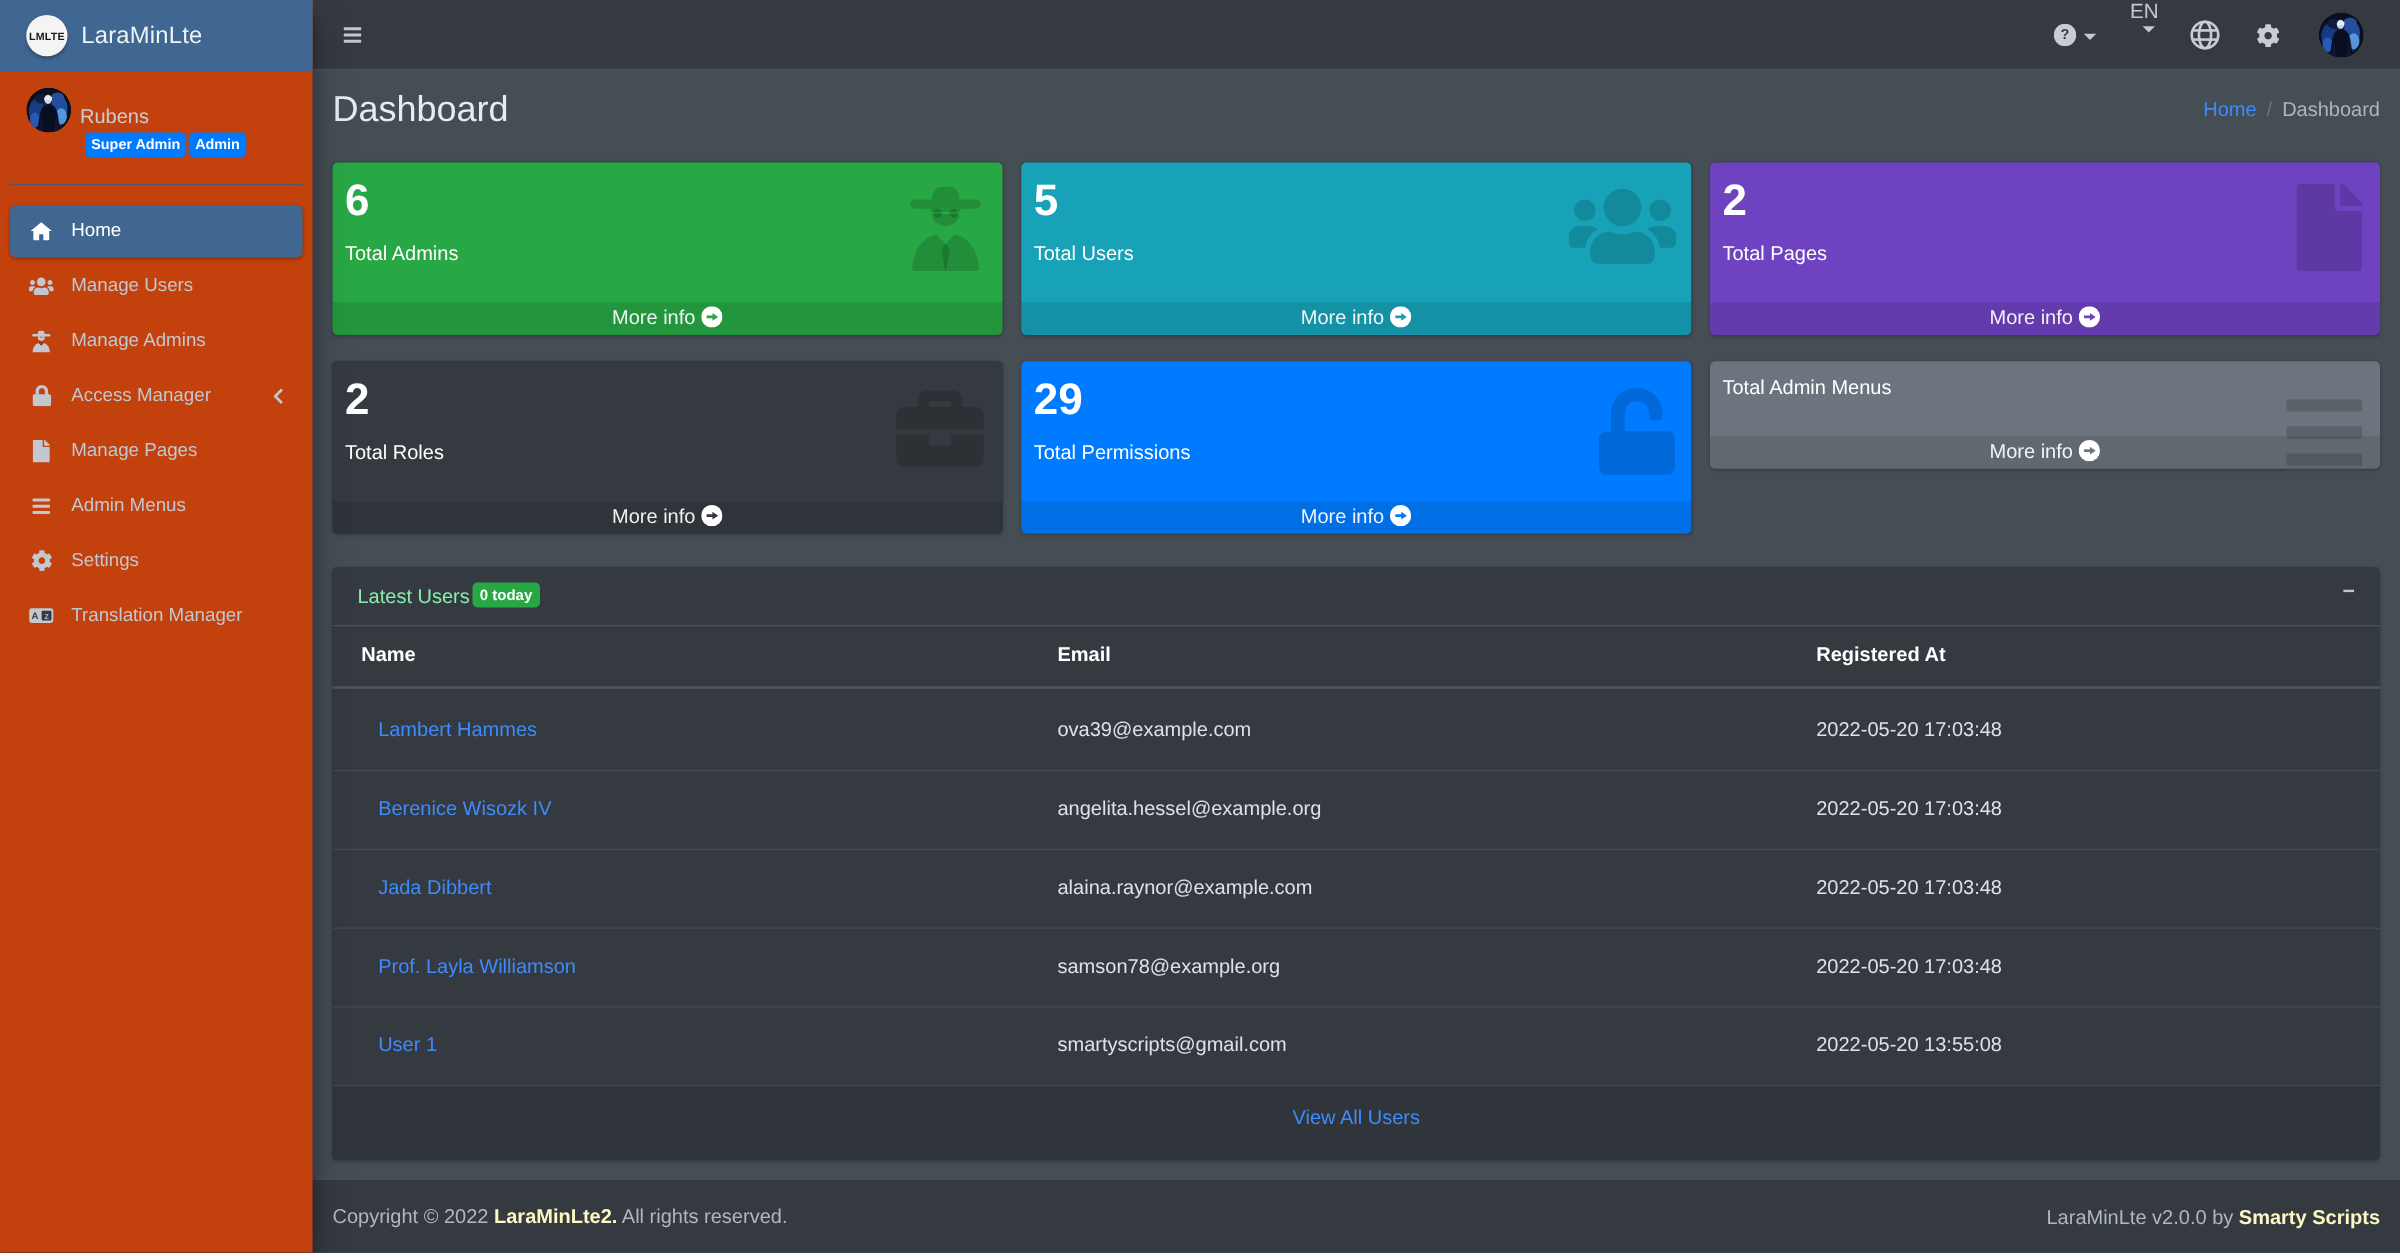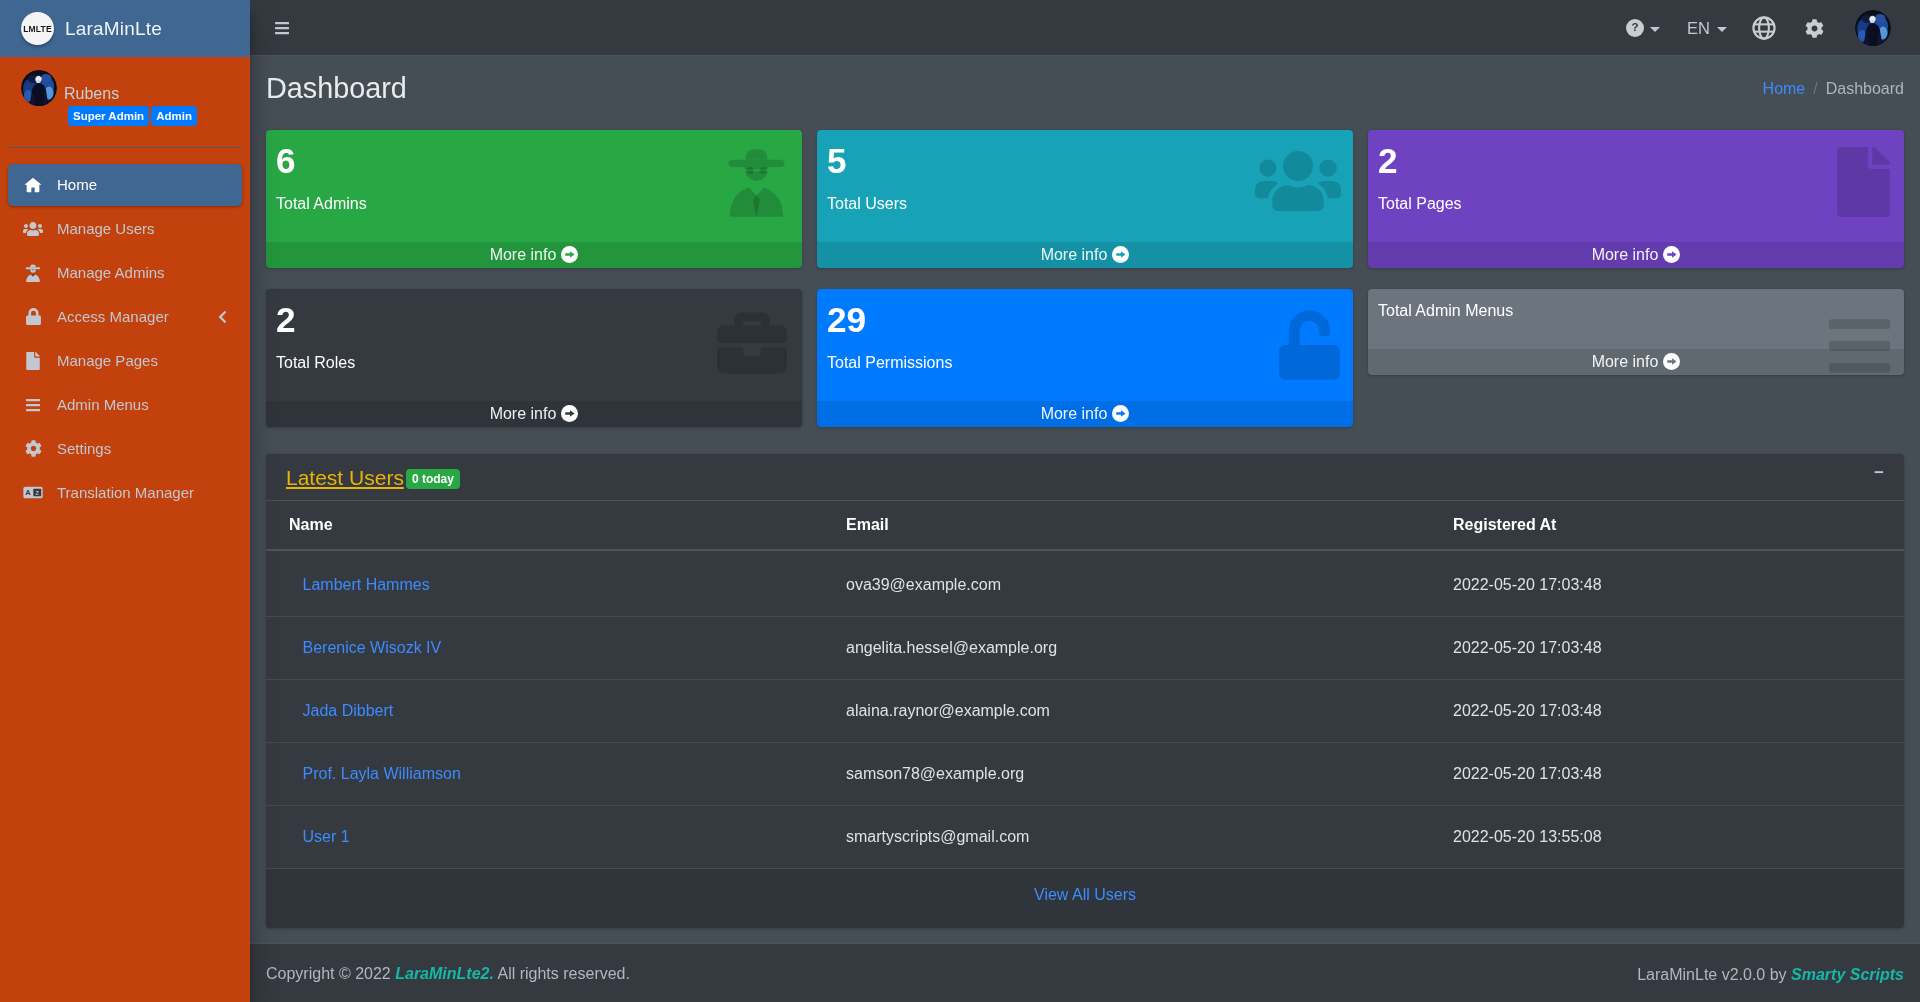--- a/index.html
+++ b/index.html
@@ -57,36 +57,36 @@
 .bg-green { background:#28a745; }
 .bg-teal { background:#17a2b8; }
 .bg-purple { background:#6f42c1; }
 .bg-dark { background:#343a40; }
 .bg-blue { background:#007bff; }
 .bg-gray { background:#6c757d; }
 
 
 .card { background:#343a40; border-radius:4px; box-shadow:0 0 1px rgba(0,0,0,.125), 0 1px 3px rgba(0,0,0,.2); margin-top:5.5px; }
 .card-header { height:47.5px; padding:12px 20px; border-bottom:1px solid rgba(255,255,255,.125); position:relative; }
-.card-title { font-size:21px; color:#eab308; display:inline-block;text-decoration:underline; }
+.card-title { font-size:16px; color:#86efac; display:inline-block; }
 .badge-today { display:inline-block; background:#28a745; color:#fff; font-size:12px; font-weight:700; padding:4px 6px; border-radius:4px; margin-left:2px; vertical-align:2px; line-height:12px; }
 .card-tools { position:absolute; right:20px; top:9px; color:#c2c7d0; font-size:17px; font-weight:700; }
 table.tbl { width:100%; border-collapse:collapse; }
 .tbl th { text-align:left; font-weight:700; color:#fff; font-size:16px; line-height:24px; padding:12px; border-bottom:2px solid rgba(255,255,255,.14); }
 .tbl th.c1 { width:568px; padding-left:23px; }
 .tbl th.c2 { width:607px; }
 .tbl td { font-size:16px; line-height:24px; color:#dee2e6; padding:19px 12px 19px 12px; border-bottom:1px solid rgba(255,255,255,.09); }
 .tbl tr.first td { padding-top:22px; }
 .tbl td.c1 { padding-left:23px; } .tbl td.c1 a { color:#3d8bfd; margin-left:13.5px; }
 .card-footer { height:58.5px; padding-top:17px; text-align:center; background:rgba(0,0,0,.08); border-radius:0 0 4px 4px; }
 .card-footer a { color:#3d8bfd; font-size:16px; }
 
 
 .main-footer { margin-left:250px; margin-top:15px; height:59px; background:#343a40; border-top:1px solid #4b545c; padding:18px 16px; color:#b0b7be; font-size:16px; line-height:24px; position:relative; }
-.main-footer b a { color:#14b8a6;font-style:italic; }
+.main-footer b a { color:#fef9c3; }
 .main-footer .vright { position:absolute; right:16px; top:19px; }
 </style>
 </head>
 <body>
 
 <aside class="sidebar">
   <div class="brand">
       <div class="brand-logo">LMLTE</div>
       <div class="brand-text">LaraMinLte</div>
     </div>
@@ -180,21 +180,21 @@
       </svg>
     </a>
   <div class="right">
     <a class="nlink" href="#">
         <svg width="18" height="18" viewBox="0 0 512 512">
           <circle cx="256" cy="256" r="256" fill="#c8cdd3"></circle>
           <text x="256" y="350" font-size="330" font-weight="bold" text-anchor="middle" fill="#343a40" font-family="Liberation Sans">?</text>
         </svg>
         <span class="caret" style="margin-left:6px;"></span>
       </a>
-    <a class="nlink" href="#" style="margin-left:5.5px;">
+    <a class="nlink" href="#" style="margin-left:5.5px;flex-direction:column;">
         <span style="font-size:16.5px;">EN</span>
         <span class="caret" style="margin-left:7px;"></span>
       </a>
     <a class="nlink" href="#" style="margin-left:2.5px;">
         <svg width="24" height="24" viewBox="0 0 496 512" fill="#c8cdd3">
           <use href="#i-globe"></use>
         </svg>
       </a>
     <a class="nlink" href="#" style="margin-left:7.5px;">
         <svg width="19" height="19" viewBox="0 0 512 512" fill="#c8cdd3">

